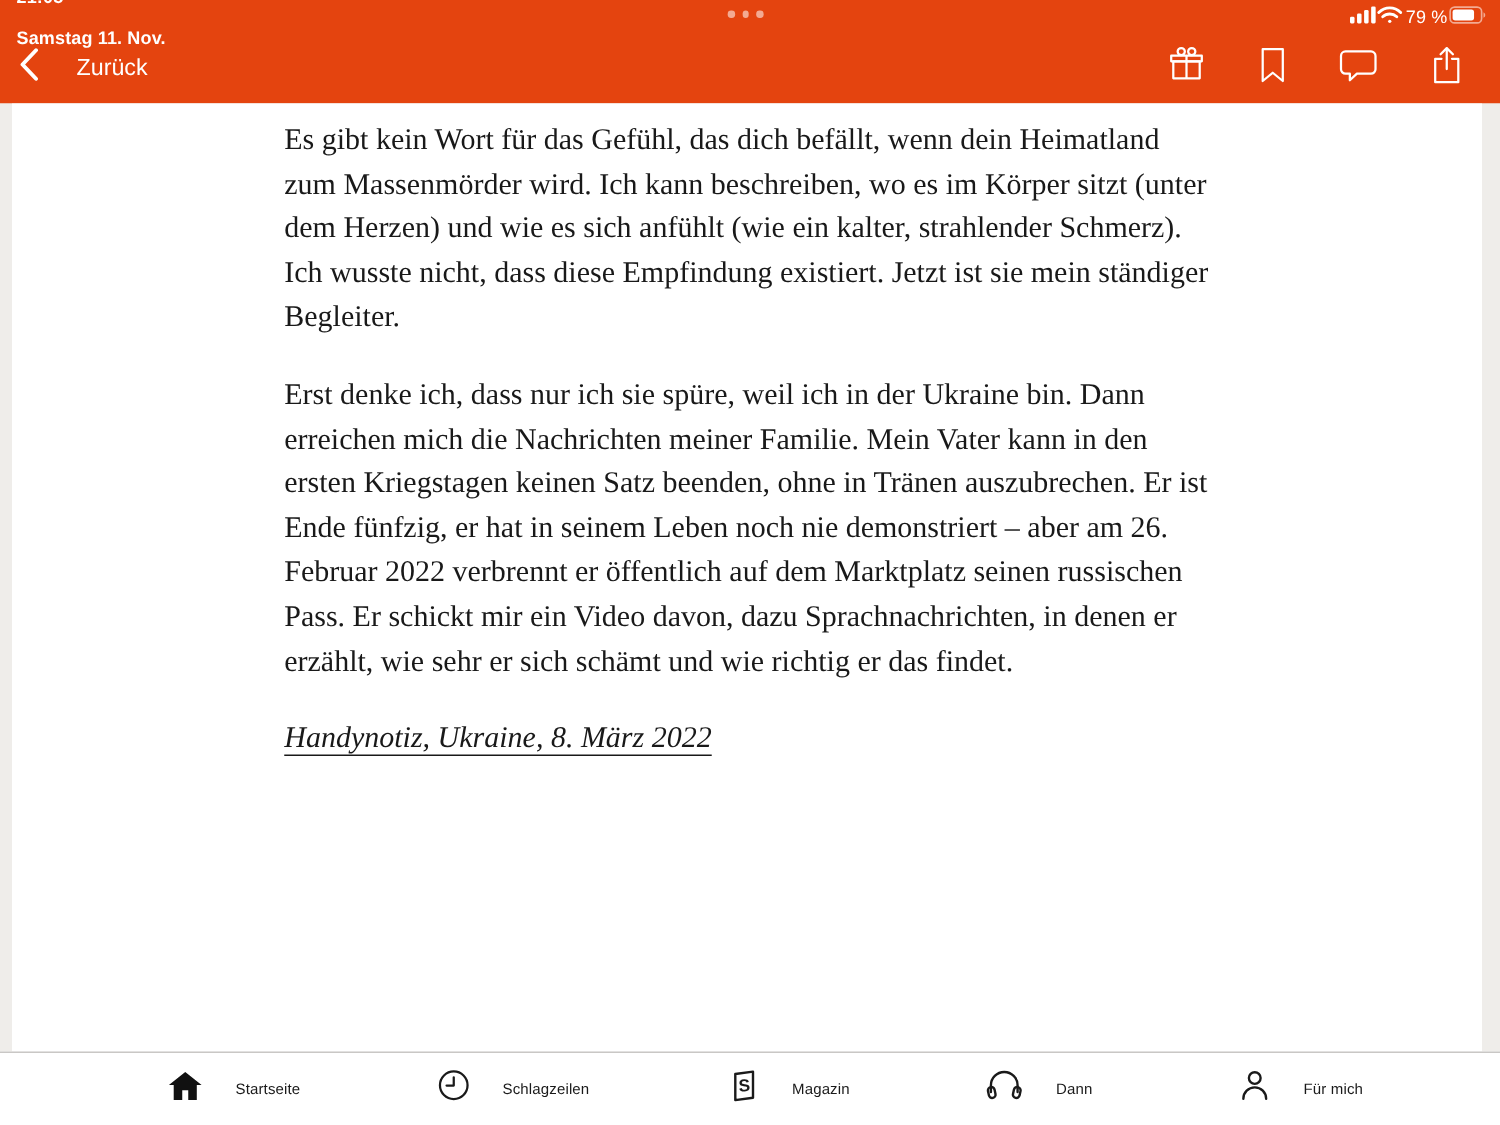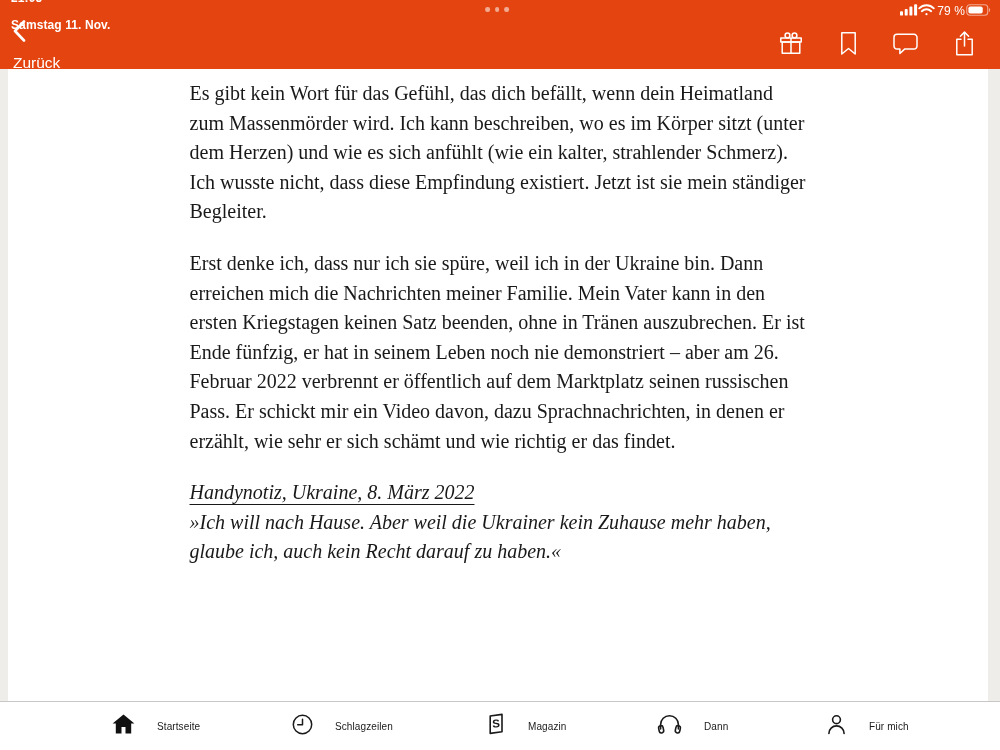--- a/index.html
+++ b/index.html
@@ -31,22 +31,22 @@
     position: absolute; right: 9px; top: 0; height: 22px;
     display: flex; align-items: center; gap: 0;
   }
   .status-right .pct { font-weight: 500; margin: 0 1px 0 2px; }
 
   .nav-bar {
     position: absolute; top: 22px; left: 0; right: 0; height: 47px;
     display: flex; align-items: center;
   }
   .back-btn {
-    display: flex; gap: 8px;
-    padding-left: 13px; color: #fff; font-size: 15.5px; cursor: pointer; flex-direction: column;
+    display: flex; align-items: center; gap: 25px;
+    padding-left: 13px; color: #fff; font-size: 15.5px; cursor: pointer;
   }
   .nav-actions {
     position: absolute; right: 24px; top: 0; height: 47px;
     display: flex; align-items: center; gap: 34px;
   }
   .nav-actions .icon-btn { display: flex; align-items: center; cursor: pointer; }
 
   
   .content {
     position: absolute; top: 69px; left: 0; right: 0; bottom: 49px;
@@ -179,21 +179,20 @@
     </div>
   </div>
 
   <div class="content">
     <div class="card">
       <div class="article">
         <p>Es gibt kein Wort für das Gefühl, das dich befällt, wenn dein Heimatland zum Massenmörder wird. Ich kann beschreiben, wo es im Körper sitzt (unter dem Herzen) und wie es sich anfühlt (wie ein kalter, strahlender Schmerz). Ich wusste nicht, dass diese Empfindung existiert. Jetzt ist sie mein ständiger Begleiter.</p>
         <p>Erst denke ich, dass nur ich sie spüre, weil ich in der Ukraine bin. Dann erreichen mich die Nachrichten meiner Familie. Mein Vater kann in den ersten Kriegstagen keinen Satz beenden, ohne in Tränen auszubrechen. Er ist Ende fünfzig, er hat in seinem Leben noch nie demonstriert – aber am 26. Februar 2022 verbrennt er öffentlich auf dem Marktplatz seinen russischen Pass. Er schickt mir ein Video davon, dazu Sprachnachrichten, in denen er erzählt, wie sehr er sich schämt und wie richtig er das findet.</p>
         <div class="note">
           <div><span class="note-heading">Handynotiz, Ukraine, 8. März 2022</span></div>
-          <div class="note-quote">»Ich will nach Hause. Aber weil die Ukrainer kein Zuhause mehr haben, glaube ich, auch kein Recht darauf zu haben.«</div>
         </div>
       </div>
     </div>
   </div>
 
   <div class="tab-bar">
 
     <div class="tab-item tab-home">
       <span>
         <svg width="23" height="20" viewBox="0 0 23 20">

